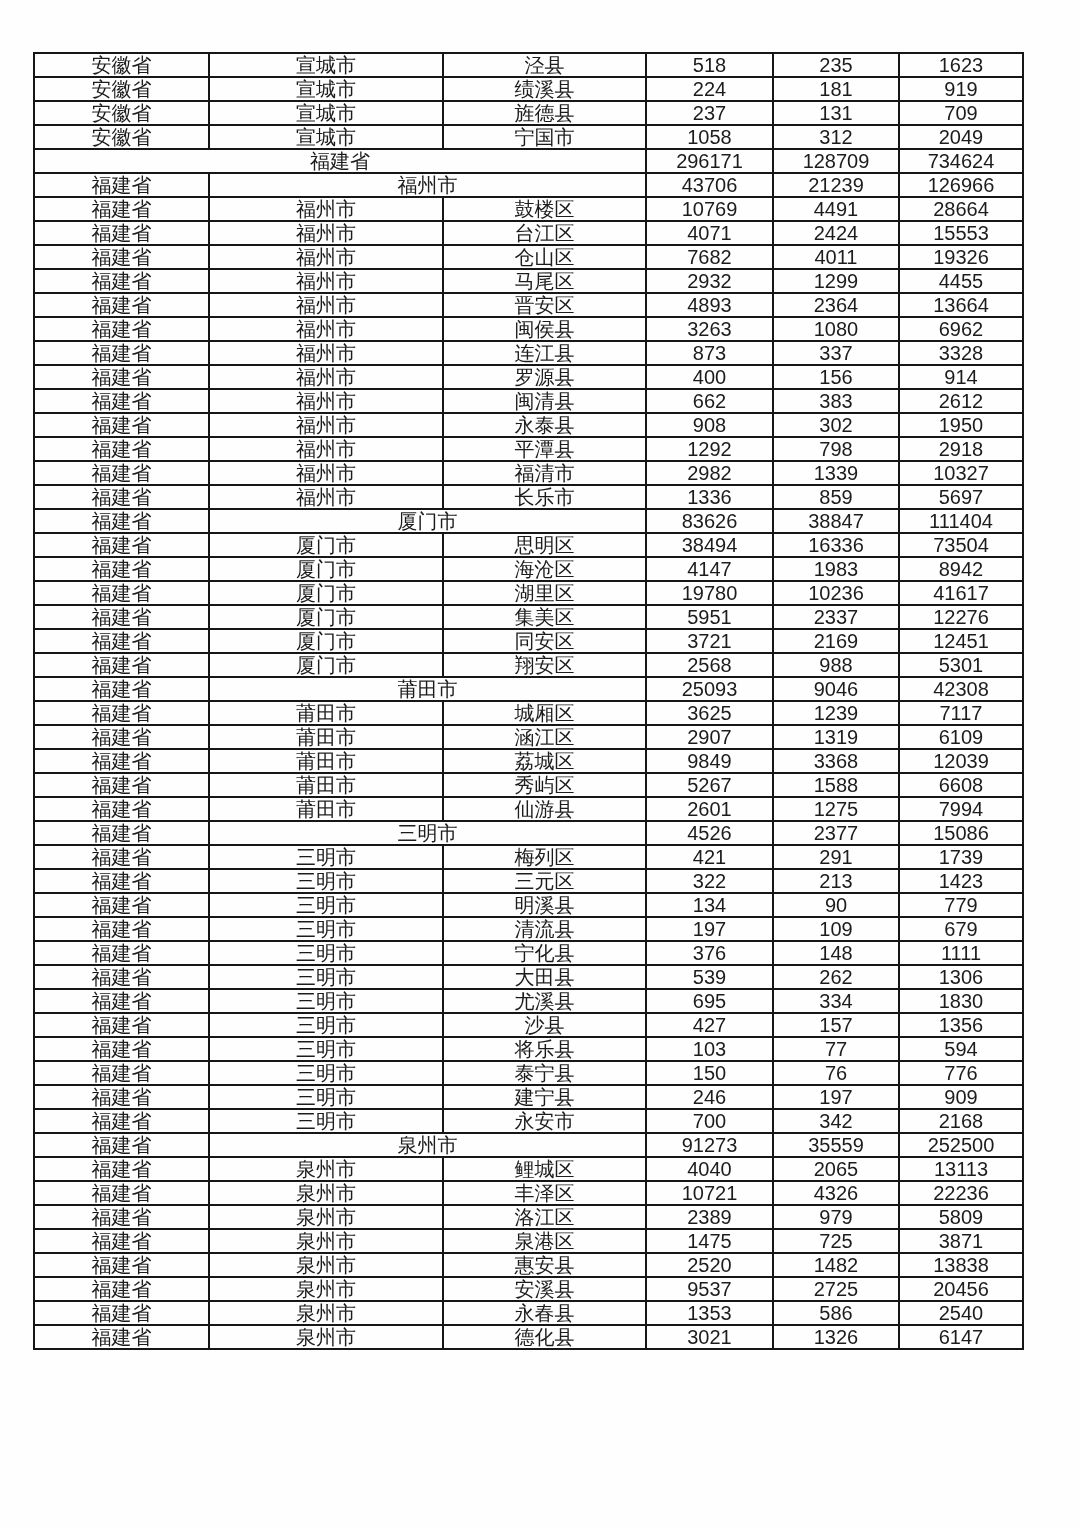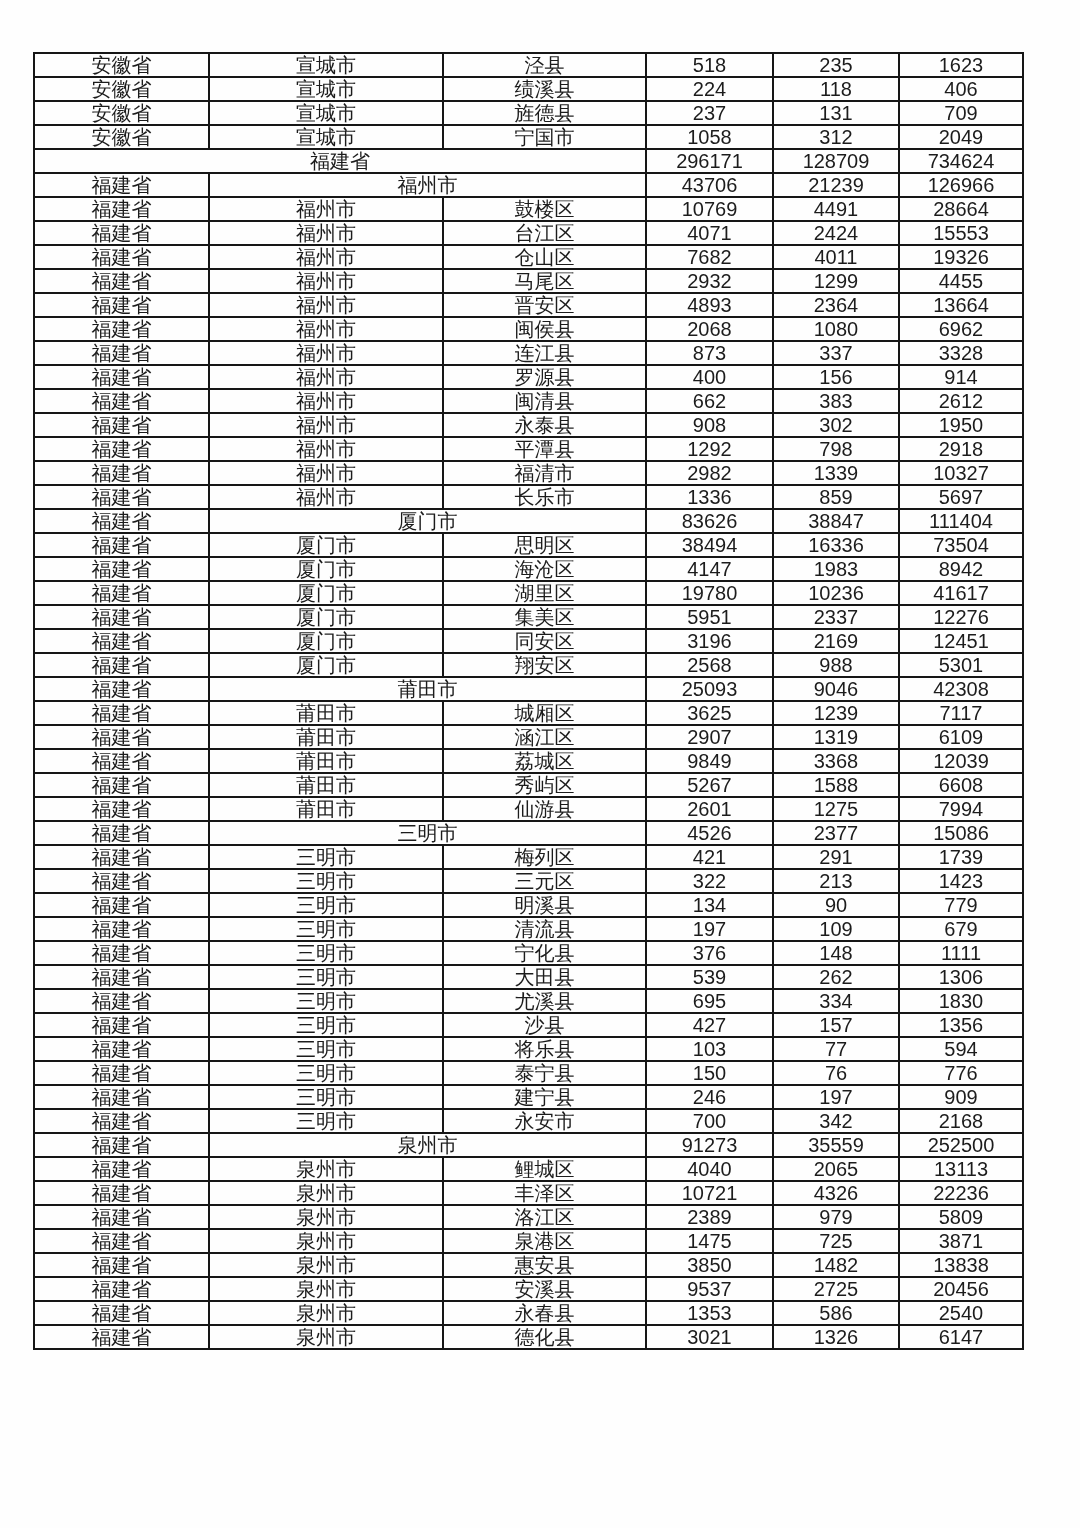--- a/index.html
+++ b/index.html
@@ -56,22 +56,22 @@
           <td colspan="1">泾县</td>
           <td colspan="1">518</td>
           <td colspan="1">235</td>
           <td colspan="1">1623</td>
         </tr>
         <tr>
           <td colspan="1">安徽省</td>
           <td colspan="1">宣城市</td>
           <td colspan="1">绩溪县</td>
           <td colspan="1">224</td>
-          <td colspan="1">118</td>
-          <td colspan="1">406</td>
+          <td colspan="1">181</td>
+          <td colspan="1">919</td>
         </tr>
         <tr>
           <td colspan="1">安徽省</td>
           <td colspan="1">宣城市</td>
           <td colspan="1">旌德县</td>
           <td colspan="1">237</td>
           <td colspan="1">131</td>
           <td colspan="1">709</td>
         </tr>
         <tr>
@@ -132,21 +132,21 @@
           <td colspan="1">福州市</td>
           <td colspan="1">晋安区</td>
           <td colspan="1">4893</td>
           <td colspan="1">2364</td>
           <td colspan="1">13664</td>
         </tr>
         <tr>
           <td colspan="1">福建省</td>
           <td colspan="1">福州市</td>
           <td colspan="1">闽侯县</td>
-          <td colspan="1">2068</td>
+          <td colspan="1">3263</td>
           <td colspan="1">1080</td>
           <td colspan="1">6962</td>
         </tr>
         <tr>
           <td colspan="1">福建省</td>
           <td colspan="1">福州市</td>
           <td colspan="1">连江县</td>
           <td colspan="1">873</td>
           <td colspan="1">337</td>
           <td colspan="1">3328</td>
@@ -235,21 +235,21 @@
           <td colspan="1">厦门市</td>
           <td colspan="1">集美区</td>
           <td colspan="1">5951</td>
           <td colspan="1">2337</td>
           <td colspan="1">12276</td>
         </tr>
         <tr>
           <td colspan="1">福建省</td>
           <td colspan="1">厦门市</td>
           <td colspan="1">同安区</td>
-          <td colspan="1">3196</td>
+          <td colspan="1">3721</td>
           <td colspan="1">2169</td>
           <td colspan="1">12451</td>
         </tr>
         <tr>
           <td colspan="1">福建省</td>
           <td colspan="1">厦门市</td>
           <td colspan="1">翔安区</td>
           <td colspan="1">2568</td>
           <td colspan="1">988</td>
           <td colspan="1">5301</td>
@@ -440,21 +440,21 @@
           <td colspan="1">泉州市</td>
           <td colspan="1">泉港区</td>
           <td colspan="1">1475</td>
           <td colspan="1">725</td>
           <td colspan="1">3871</td>
         </tr>
         <tr>
           <td colspan="1">福建省</td>
           <td colspan="1">泉州市</td>
           <td colspan="1">惠安县</td>
-          <td colspan="1">3850</td>
+          <td colspan="1">2520</td>
           <td colspan="1">1482</td>
           <td colspan="1">13838</td>
         </tr>
         <tr>
           <td colspan="1">福建省</td>
           <td colspan="1">泉州市</td>
           <td colspan="1">安溪县</td>
           <td colspan="1">9537</td>
           <td colspan="1">2725</td>
           <td colspan="1">20456</td>

